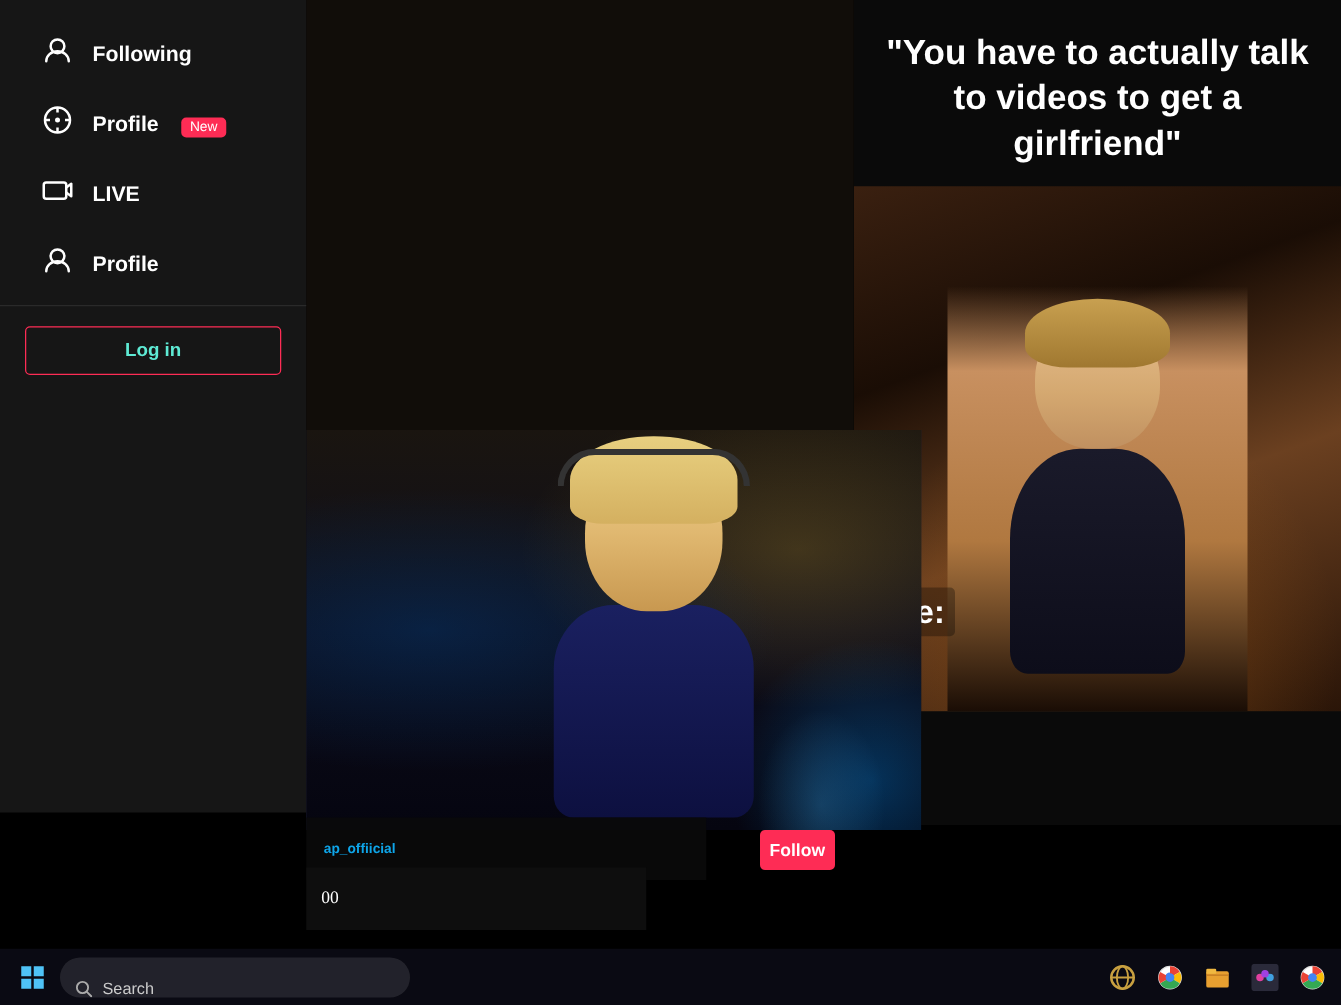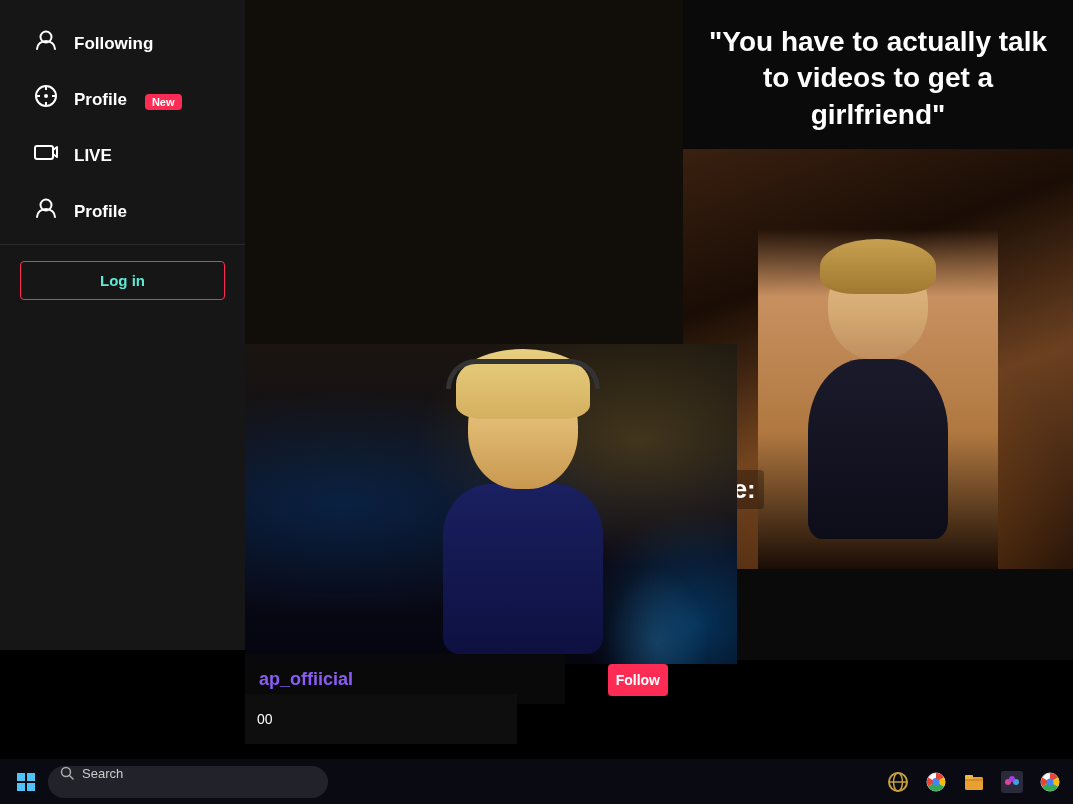--- a/index.html
+++ b/index.html
@@ -47,21 +47,21 @@
 
     .nav-label {
       font-size: 17px;
       font-weight: 600;
     }
 
     .new-badge {
       background: #fe2c55;
       color: #fff;
       font-size: 11px;
-      font-weight: 700;
+      font-weight: 400;
       padding: 2px 7px;
       border-radius: 4px;
       margin-left: 4px;
     }
 
     .sidebar-divider {
       height: 1px;
       background: #2a2a2a;
       margin: 8px 0;
     }
@@ -260,20 +260,21 @@
       position: absolute;
       left: 245px;
       bottom: 60px;
       width: 272px;
       height: 50px;
       background: rgba(15,15,15,0.9);
       display: flex;
       align-items: center;
       padding: 0 12px;
       z-index: 7;
+      font-family: Liberation Serif, serif;
     }
 
     .timestamp-text {
       color: #fff;
       font-size: 14px;
     }
 
     .username-area {
       position: absolute;
       left: 245px;
@@ -281,22 +282,22 @@
       width: 320px;
       height: 50px;
       background: rgba(10,10,10,0.85);
       display: flex;
       align-items: center;
       padding: 0 14px;
       z-index: 7;
     }
 
     .username-text {
-      color: #8b5cf6;
-      font-size: 18px;
+      color: #0ea5e9;
+      font-size: 11px;
       font-weight: 600;
     }
 
     .follow-button {
       position: absolute;
       right: 405px;
       bottom: 108px;
       background: #fe2c55;
       color: #fff;
       font-size: 14px;
@@ -331,21 +332,21 @@
       justify-content: center;
       cursor: pointer;
     }
 
     .taskbar-search {
       flex: 0 0 280px;
       height: 32px;
       background: rgba(255,255,255,0.1);
       border-radius: 16px;
       display: flex;
-      align-items: flex-start;
+      align-items: flex-end;
       padding: 0 12px;
       gap: 8px;
       cursor: pointer;
     }
 
     .taskbar-search-text {
       color: #ccc;
       font-size: 13px;
     }
 

